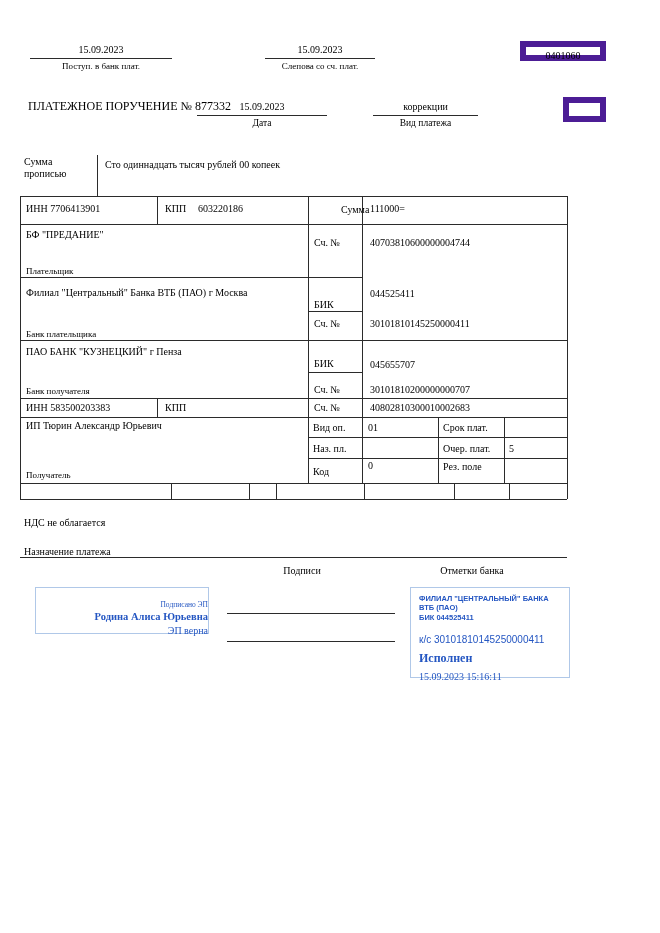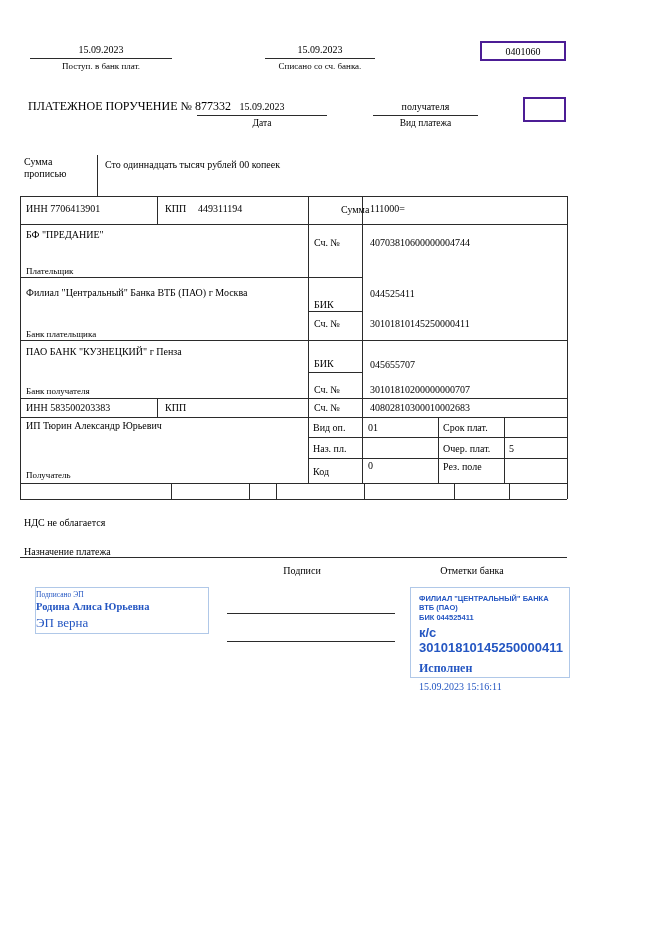--- a/index.html
+++ b/index.html
@@ -7,54 +7,54 @@
     position:relative; width:660px; height:933px; background:#ffffff;
     font-family:"Liberation Serif", serif; color:#000; overflow:hidden;
   }
   .hl { position:absolute; height:1px; background:#2b2b2b; }
   .vl { position:absolute; width:1px; background:#2b2b2b; }
   .t  { position:absolute; font-size:10px; line-height:1.15; white-space:nowrap; }
   .s9 { font-size:9px; }
   .s95{ font-size:9.5px; }
   .s11{ font-size:12px; }
   .c  { text-align:center; }
-  .box { position:absolute; border:2px solid #4c1d95; box-sizing:border-box; }
+  .box { position:absolute; border:6px solid #4c1d95; box-sizing:border-box;margin-left:40px; }
   .wrap { white-space:normal; }
   :root { --stamp-blue:#2456c2; --stamp-border:#b0c8e8; }
   .stamp { position:absolute; border:1px solid var(--stamp-border); box-sizing:border-box; color:var(--stamp-blue); }
-  .stamp-left { text-align:left; padding-top:2px; }
+  .stamp-left { text-align:right; padding-top:12px; }
   .stamp-left .l1 { font-size:7.5px; }
   .stamp-left .l2 { font-size:10.5px; font-weight:bold; margin-top:2px; }
-  .stamp-left .l3 { font-size:13px; margin-top:3px; }
+  .stamp-left .l3 { font-size:10px; margin-top:3px; }
   .stamp-right { padding:6px 8px; font-family:"Liberation Sans", sans-serif; }
   .stamp-right .b1 { font-size:7.5px; font-weight:bold; line-height:1.25; }
-  .stamp-right .b2 { font-size:13px; margin-top:3px;font-weight:bold; }
+  .stamp-right .b2 { font-size:10px; margin-top:12px; }
   .stamp-right .b3 { font-size:12px; font-weight:bold; margin-top:6px; font-family:"Liberation Serif", serif; }
   .stamp-right .b4 { font-size:10px; margin-top:5px; font-family:"Liberation Serif", serif; }
 </style>
 </head>
 <body>
 
 <div class="page">
 
   <div class="t c" style="left:30px;top:44px;width:142px;">15.09.2023</div>
   <div class="hl" style="left:30px;top:58px;width:142px;"></div>
   <div class="t s9 c" style="left:30px;top:61px;width:142px;">Поступ. в банк плат.</div>
 
   <div class="t c" style="left:265px;top:44px;width:110px;">15.09.2023</div>
   <div class="hl" style="left:265px;top:58px;width:110px;"></div>
-  <div class="t s9 c" style="left:253px;top:61px;width:134px;">Списано со сч. банка.</div>
+  <div class="t s9 c" style="left:253px;top:61px;width:134px;">Слепова со сч. плат.</div>
 
   <div class="box t c" style="left:480px;top:41px;width:86px;height:20px;line-height:18px;">0401060</div>
 
   <div class="t s11" style="left:28px;top:100px;">ПЛАТЕЖНОЕ ПОРУЧЕНИЕ № 877332</div>
   <div class="t c" style="left:197px;top:101px;width:130px;">15.09.2023</div>
   <div class="hl" style="left:197px;top:115px;width:130px;"></div>
   <div class="t s95 c" style="left:197px;top:118px;width:130px;">Дата</div>
-  <div class="t c" style="left:373px;top:101px;width:105px;">получателя</div>
+  <div class="t c" style="left:373px;top:101px;width:105px;">коррекции</div>
   <div class="hl" style="left:373px;top:115px;width:105px;"></div>
   <div class="t s95 c" style="left:373px;top:118px;width:105px;">Вид платежа</div>
   <div class="box" style="left:523px;top:97px;width:43px;height:25px;"></div>
 
   <div class="t wrap" style="left:24px;top:156px;width:62px;">Сумма прописью</div>
   <div class="vl" style="left:97px;top:155px;height:41px;"></div>
   <div class="t" style="left:105px;top:159px;">Сто одиннадцать тысяч рублей 00 копеек</div>
 
   <div class="hl" style="left:20px;top:196px;width:547px;"></div>
   <div class="hl" style="left:20px;top:224px;width:547px;"></div>
@@ -80,21 +80,21 @@
 
   <div class="vl" style="left:171px;top:483px;height:16px;"></div>
   <div class="vl" style="left:249px;top:483px;height:16px;"></div>
   <div class="vl" style="left:276px;top:483px;height:16px;"></div>
   <div class="vl" style="left:364px;top:483px;height:16px;"></div>
   <div class="vl" style="left:454px;top:483px;height:16px;"></div>
   <div class="vl" style="left:509px;top:483px;height:16px;"></div>
 
   <div class="t" style="left:26px;top:203px;">ИНН 7706413901</div>
   <div class="t" style="left:165px;top:203px;">КПП</div>
-  <div class="t" style="left:198px;top:203px;">449311194</div>
+  <div class="t" style="left:198px;top:203px;">603220186</div>
   <div class="t" style="left:314px;top:204px;margin-left:27px;">Сумма</div>
   <div class="t" style="left:370px;top:203px;">111000=</div>
 
   <div class="t" style="left:26px;top:229px;">БФ "ПРЕДАНИЕ"</div>
   <div class="t" style="left:314px;top:237px;">Сч. №</div>
   <div class="t" style="left:370px;top:237px;">40703810600000004744</div>
   <div class="t s9" style="left:26px;top:266px;">Плательщик</div>
 
   <div class="t" style="left:26px;top:287px;">Филиал "Центральный" Банка ВТБ (ПАО) г Москва</div>
   <div class="t" style="left:314px;top:299px;">БИК</div>

